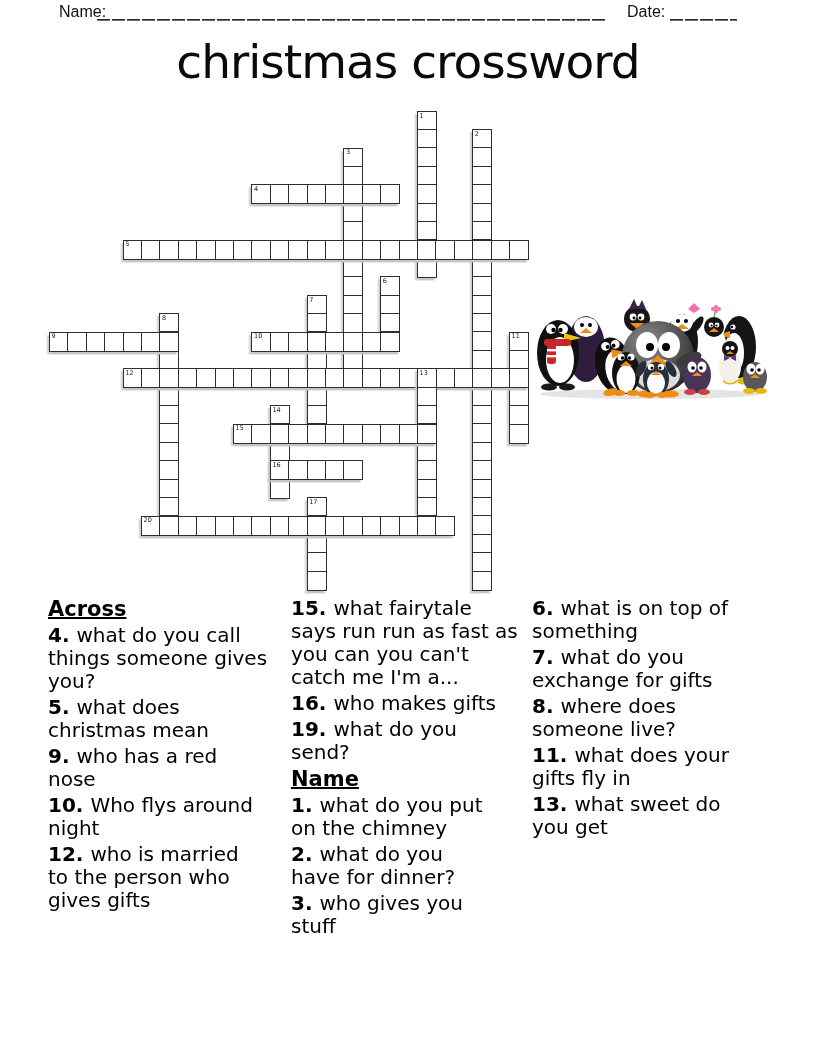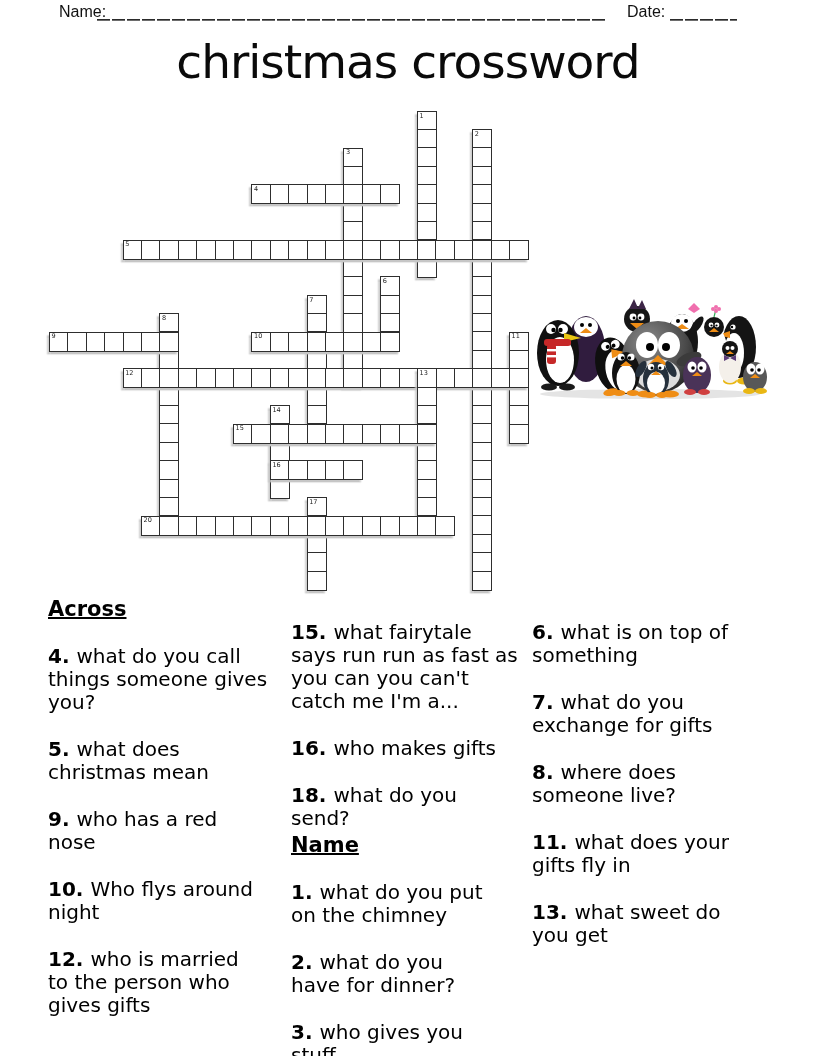--- a/index.html
+++ b/index.html
@@ -34,21 +34,21 @@
   }
   
   .clue-col { position:absolute; top:597px; width:250px; }
   #clue-col-1 { left:48px; }
   #clue-col-2 { left:291px; }
   #clue-col-3 { left:532px; }
   .clue-header {
     font-size:21px; line-height:24px; font-weight:bold;
     text-decoration:underline; text-decoration-thickness:2px; margin-bottom:3px;
   }
-  .clue { margin-bottom:3px;margin-top:24px; }
+  .clue { margin-bottom:3px; }
   .clue-line { font-size:20px; line-height:23px; white-space:nowrap; }
   .clue-num { font-weight:bold; }
   
   #penguins { position:absolute; left:534px; top:297px; width:233px; height:103px; }
 </style>
 </head>
 <body>
 
 <div id="page">
 
@@ -504,21 +504,21 @@
       <div class="clue">
         <div class="clue-line"><span class="clue-num">15. </span>what fairytale</div>
         <div class="clue-line">says run run as fast as</div>
         <div class="clue-line">you can you can't</div>
         <div class="clue-line">catch me I'm a...</div>
       </div>
       <div class="clue">
         <div class="clue-line"><span class="clue-num">16. </span>who makes gifts</div>
       </div>
       <div class="clue">
-        <div class="clue-line"><span class="clue-num">18. </span>what do you</div>
+        <div class="clue-line"><span class="clue-num">19. </span>what do you</div>
         <div class="clue-line">send?</div>
       </div>
       <div class="clue-header">Name</div>
       <div class="clue">
         <div class="clue-line"><span class="clue-num">1. </span>what do you put</div>
         <div class="clue-line">on the chimney</div>
       </div>
       <div class="clue">
         <div class="clue-line"><span class="clue-num">2. </span>what do you</div>
         <div class="clue-line">have for dinner?</div>

